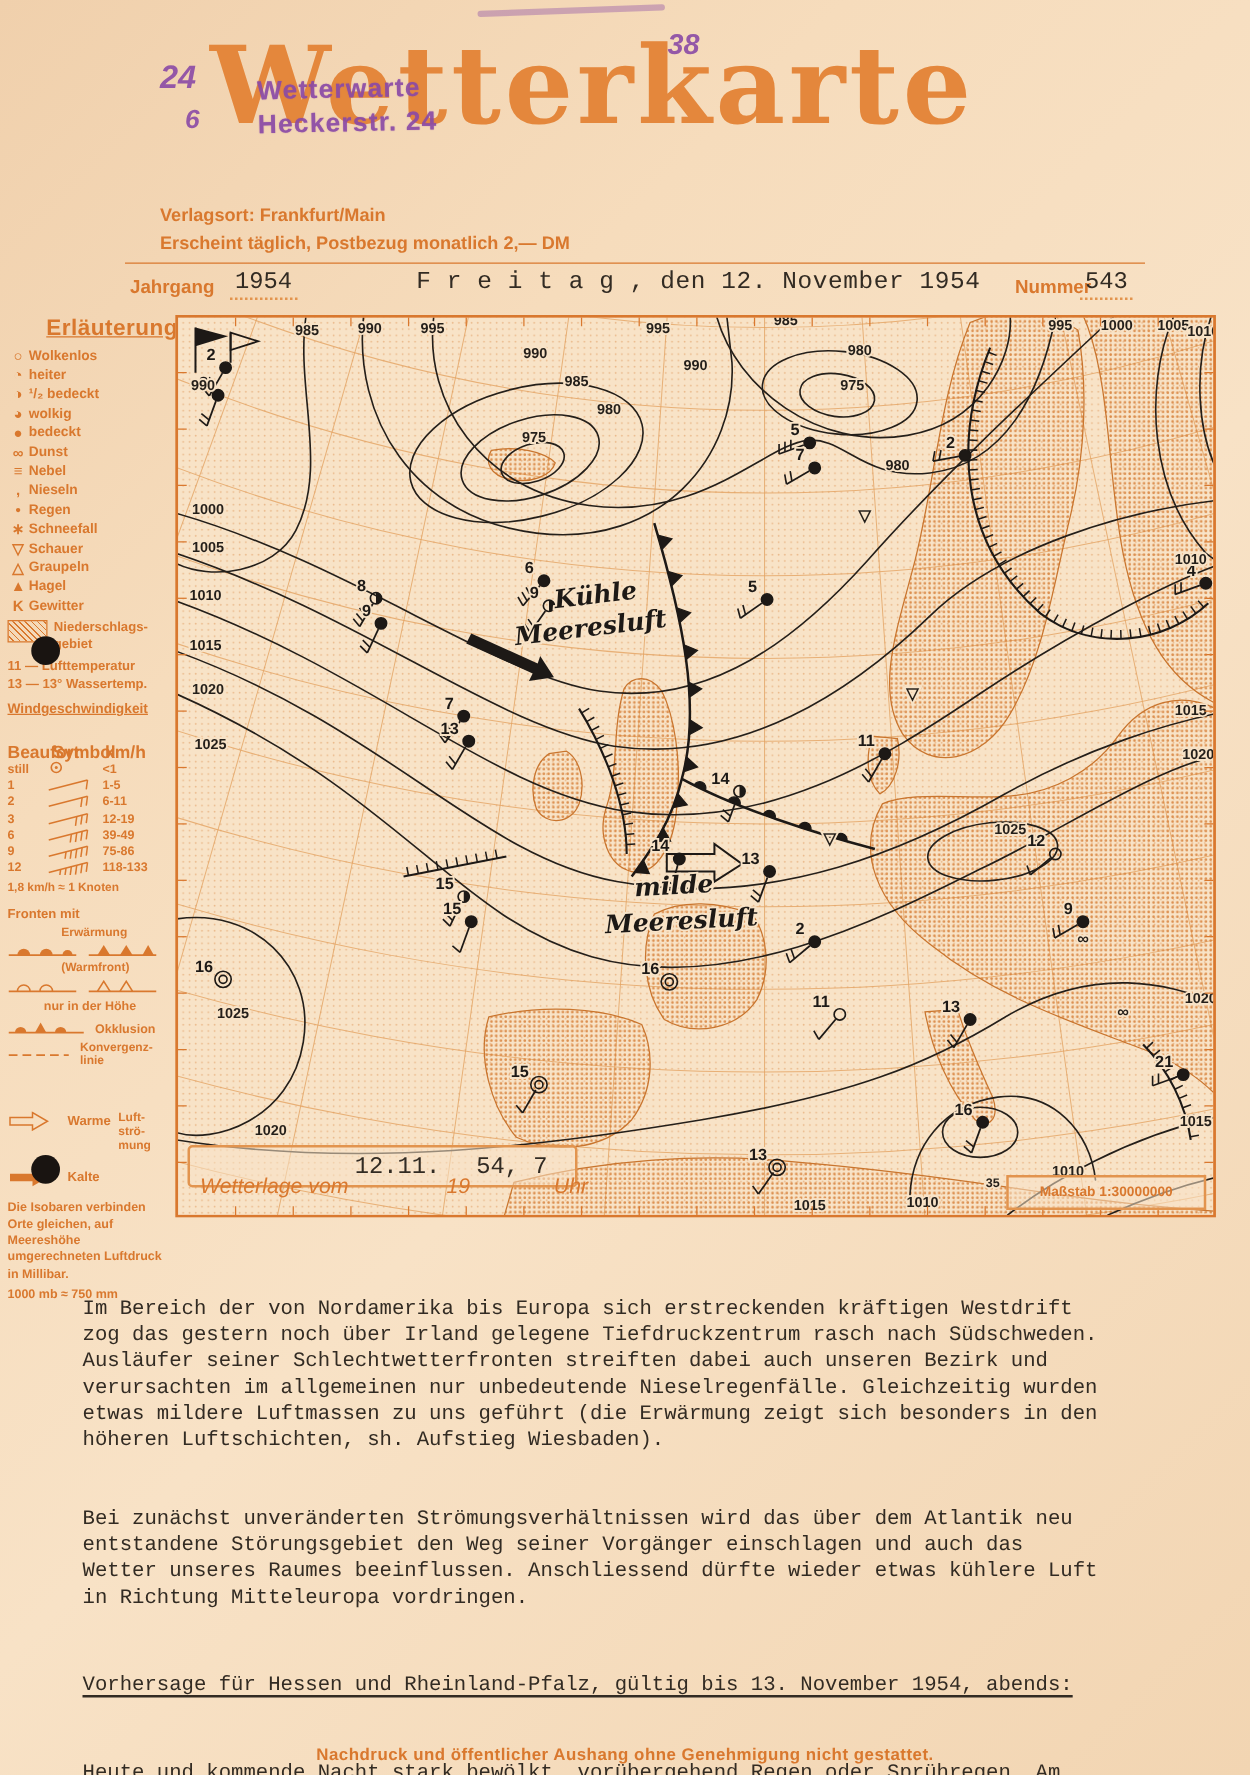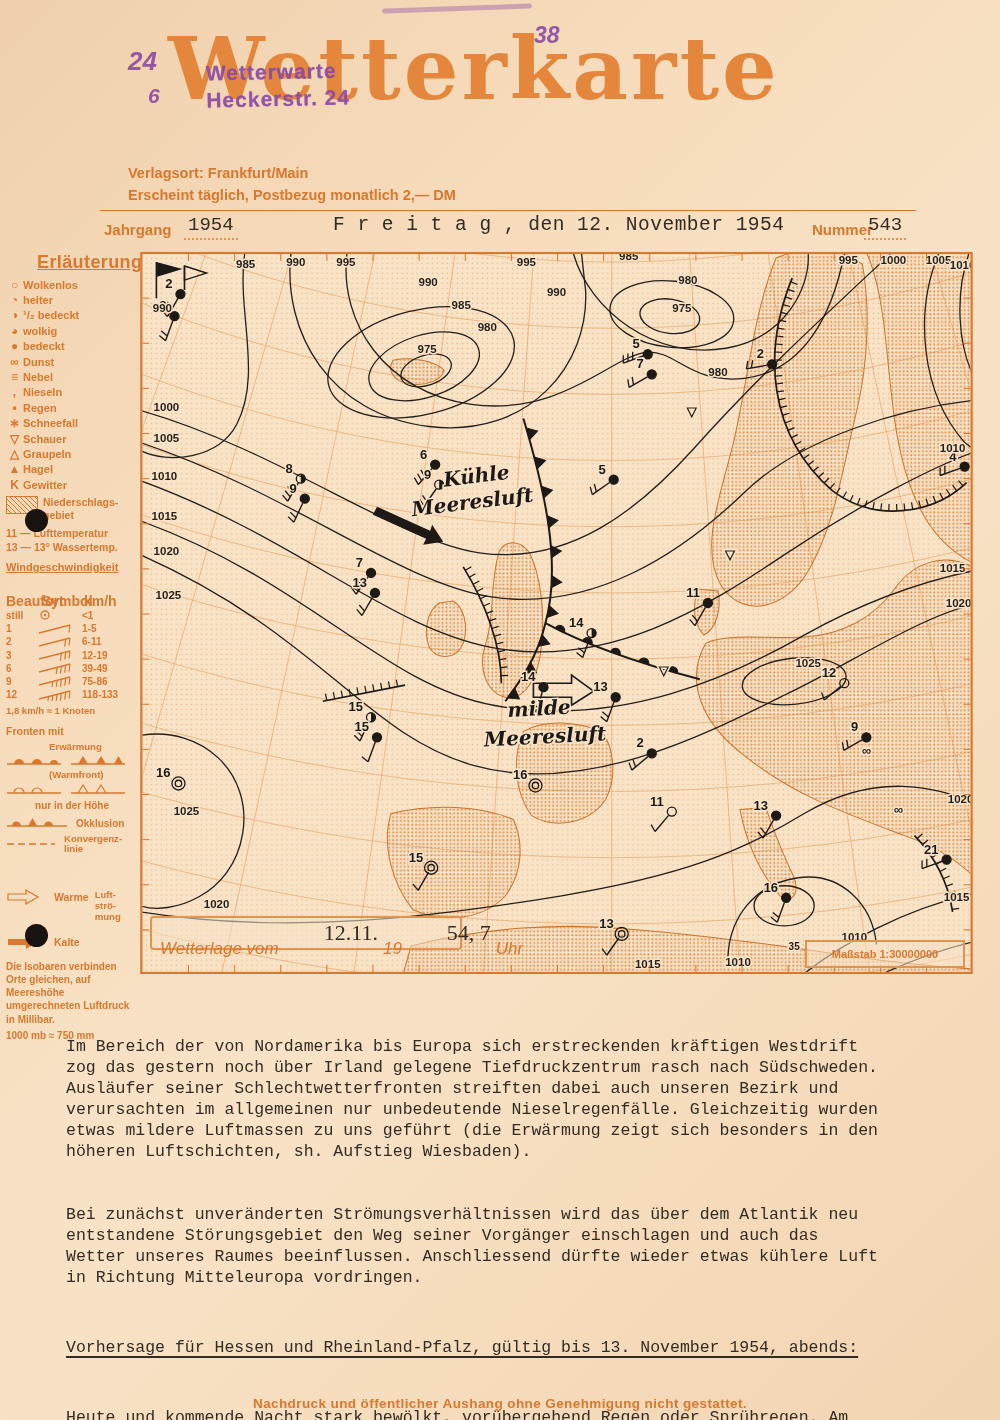--- a/index.html
+++ b/index.html
@@ -65,21 +65,21 @@
   .stroemcol{font-size:9.6px;line-height:1.15;font-weight:700;}
   .iso-note{margin-top:9px;font-size:10px;font-weight:600;line-height:1.32;}
   .mb-note{margin-top:4px;font-size:10px;font-weight:700;}
 
   
   .map{position:absolute;left:140px;top:252px;width:833px;height:722px;}
   .map svg.mapsvg{position:absolute;left:0;top:0;}
   .map-caption{position:absolute;left:10px;top:664px;width:312px;height:34px;border:2px solid var(--olight);
     border-radius:4px;display:flex;align-items:center;gap:5px;padding:0 8px;box-sizing:border-box;background:rgba(248,226,198,.55);}
   .cap-label{color:var(--orange);font-weight:400;font-size:17px;font-style:italic;white-space:nowrap;margin-top:32px;}
-  .cap-typed{font-family:Liberation Serif, serif;color:var(--ink);font-size:22px;white-space:nowrap;margin-left:40px;}
+  .cap-typed{font-family:Liberation Mono, monospace;color:var(--ink);font-size:19px;white-space:nowrap;}
   .map-scale{position:absolute;right:8px;bottom:6px;width:156px;height:24px;border:2px solid var(--olight);
     display:flex;align-items:center;justify-content:center;color:var(--orange);font-size:11px;font-weight:700;
     background:rgba(248,226,198,.55);}
 
   
   .bodytext{position:absolute;left:66px;top:994px;width:896px;font-family:"Liberation Mono",monospace;
     font-size:16.5px;line-height:21px;color:var(--ink);white-space:pre;}
   .fh{margin-top:7px;text-decoration:underline;text-decoration-thickness:1.5px;text-underline-offset:4px;}
   .fc{margin-top:7px;}
   .footer{position:absolute;left:0;right:0;top:1396px;text-align:center;color:var(--orange);

